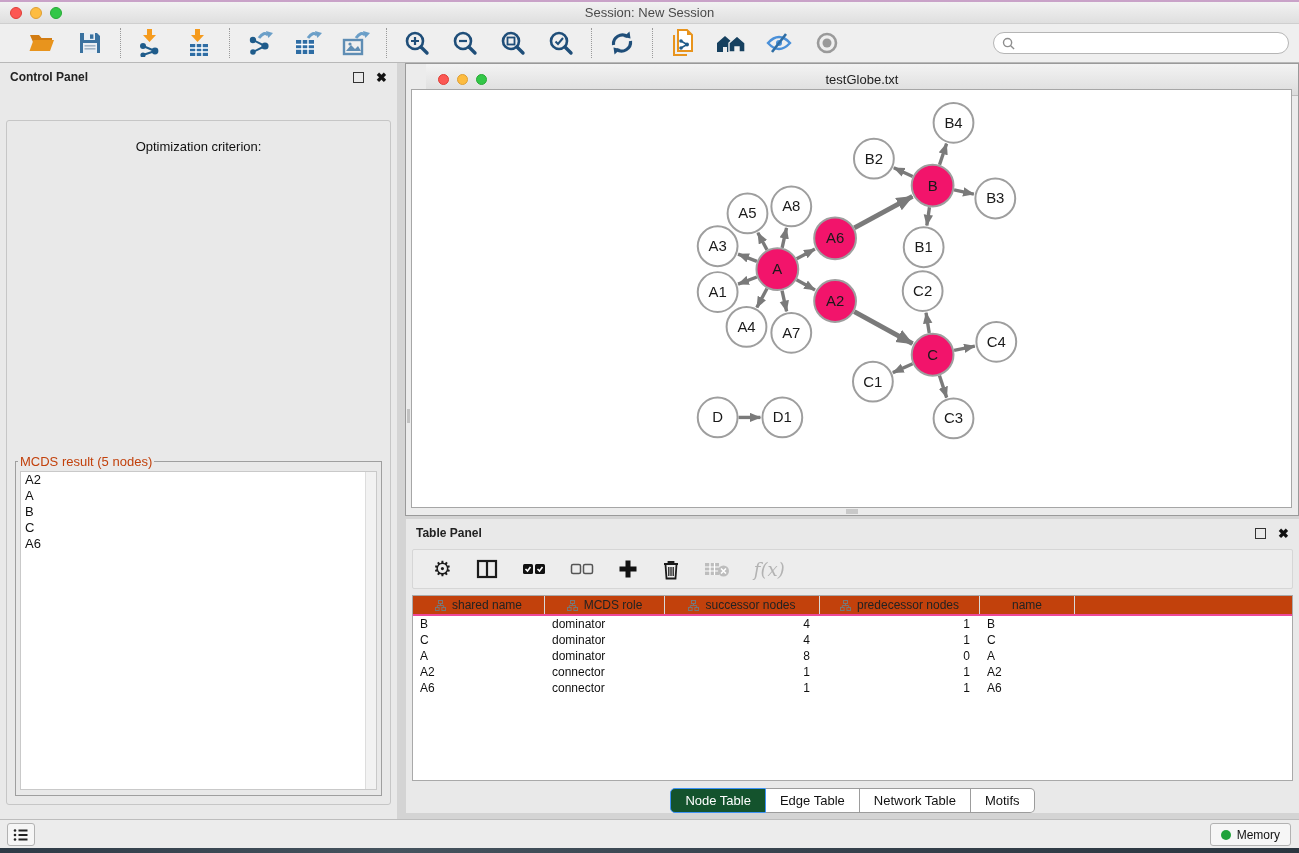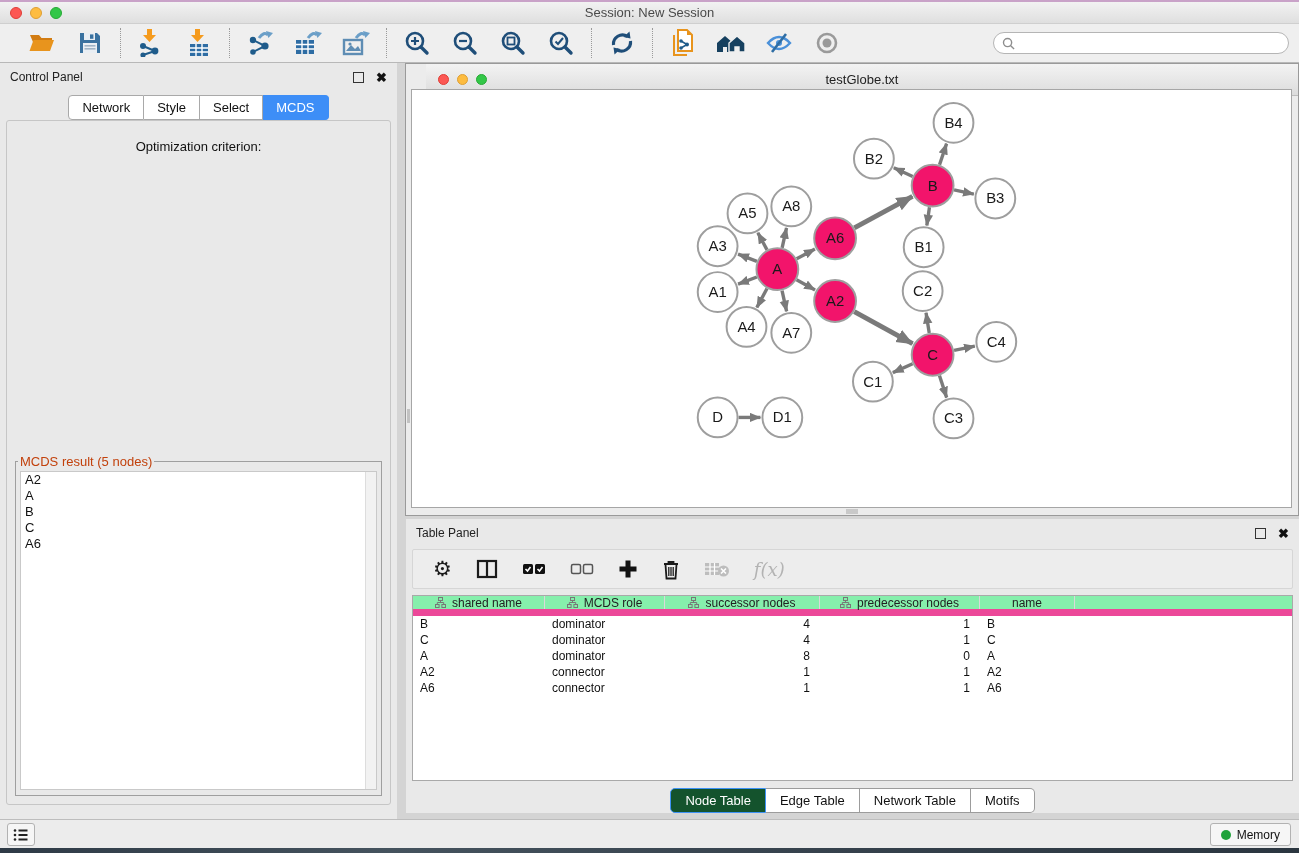--- a/index.html
+++ b/index.html
@@ -29,21 +29,21 @@
   .tgroup { display:flex; align-items:center; gap:16px; padding:0 14px; }
   .tsep { width:0; height:30px; border-left:1px dotted #9a9a9a; }
   .tbtn { width:32px; height:32px; display:flex; align-items:center; justify-content:center; cursor:pointer; }
   .searchbox { position:absolute; right:10px; top:8px; width:296px; height:22px; background:#fff;
      border:1px solid #b5b5b5; border-radius:11px; display:flex; align-items:center; padding-left:8px; }
   .searchbox input { border:none; outline:none; font-size:12px; width:250px; background:transparent; margin-left:6px; }
 
   
   .control-panel { position:absolute; left:0; top:63px; width:397px; height:756px; background:#e9e9e9; }
   .panel-head { height:28px; display:flex; align-items:center; padding:0 10px; }
-  .panel-head .ptitle { font-size:12px; color:#222; }
+  .panel-head .ptitle { font-size:12px; color:#222;font-weight:bold; }
   .panel-head .spacer { flex:1; }
   .float-icon { width:11px; height:11px; border:1.6px solid #333; display:inline-block; margin-right:12px; cursor:pointer;}
   .close-icon { font-size:13px; font-weight:bold; color:#111; cursor:pointer; line-height:11px;}
   .cp-tabs { display:flex; justify-content:center; margin-top:4px; }
   .cp-tab { font-size:13px; padding:4px 13px; background:#fff; border:1px solid #a9a9a9; border-left:none; color:#111; cursor:pointer;}
   .cp-tab:first-child { border-left:1px solid #a9a9a9; border-radius:4px 0 0 4px; }
   .cp-tab:last-child { border-radius:0 4px 4px 0; }
   .cp-tab.selected { background:#3d8ef7; border-color:#3d8ef7; color:#fff; }
   .cp-content { position:absolute; left:6px; right:6px; top:57px; bottom:14px;
      border:1px solid #c6c6c6; border-radius:3px; background:#e9e9e9; }
@@ -80,21 +80,21 @@
   
   .table-panel { position:absolute; left:406px; top:519px; width:893px; height:294px; background:#e9e9e9; }
   .tp-toolbar { position:absolute; left:6px; right:6px; top:30px; height:40px;
      display:flex; align-items:center; gap:24px; padding-left:20px;
      background:#ededed; border:1px solid #d6d6d6; border-radius:2px;}
   .tp-icon { display:flex; align-items:center; justify-content:center; cursor:pointer; }
   .gear-glyph { font-size:21px; color:#1b1b1b; line-height:20px; font-family:"DejaVu Sans",sans-serif;}
   .fx { font-family:"DejaVu Serif",serif; font-style:italic; font-size:18px; color:#b3b3b3; }
   .tp-table { position:absolute; left:6px; right:6px; top:76px; height:186px; background:#fff;
      border:1px solid #a9a9a9; overflow:hidden; }
-  .tp-header { display:flex; height:20px; background:#86efac; border-bottom:7px solid #ec4899; }
+  .tp-header { display:flex; height:20px; background:#c2410c; border-bottom:2px solid #ec4899; }
   .tp-hcell { display:flex; align-items:center; justify-content:center; gap:6px;
      font-size:12px; color:#222; border-right:1px solid #d9d9d9; cursor:pointer;}
   .tp-row { display:flex; height:16px; align-items:center; }
   .tp-cell { font-size:12px; color:#111; padding:0 10px 0 7px; white-space:nowrap; }
   .tabs-bottom { position:absolute; left:0; right:0; top:269px; display:flex; justify-content:center; }
   .btab { font-size:13px; padding:4px 14px; background:#fff; border:1px solid #9c9c9c; border-left:none; color:#111; cursor:pointer;}
   .btab:first-child { border-left:1px solid #9c9c9c; border-radius:5px 0 0 5px;}
   .btab:last-child { border-radius:0 5px 5px 0; }
   .btab.selected { background:#14532d; border-color:#3e92f5; color:#fff; }
 
@@ -273,26 +273,20 @@
   </div>
 </div>
 
 <div class="control-panel">
   <div class="panel-head">
     <span class="ptitle">Control Panel</span>
     <span class="spacer"></span>
     <span class="float-icon"></span>
     <span class="close-icon">✖</span>
   </div>
-  <div class="cp-tabs" id="cp-tabs">
-      <div class="cp-tab">Network</div>
-      <div class="cp-tab">Style</div>
-      <div class="cp-tab">Select</div>
-      <div class="cp-tab selected">MCDS</div>
-    </div>
   <div class="cp-content">
     <div class="opt-label">Optimization criterion:</div>
     <fieldset class="result-box">
       <legend>MCDS result (5 nodes)</legend>
       <div class="result-list" id="result-list">
         <div class="result-scroll"></div>
       <div class="result-item">A2</div>
           <div class="result-item">A</div>
           <div class="result-item">B</div>
           <div class="result-item">C</div>

